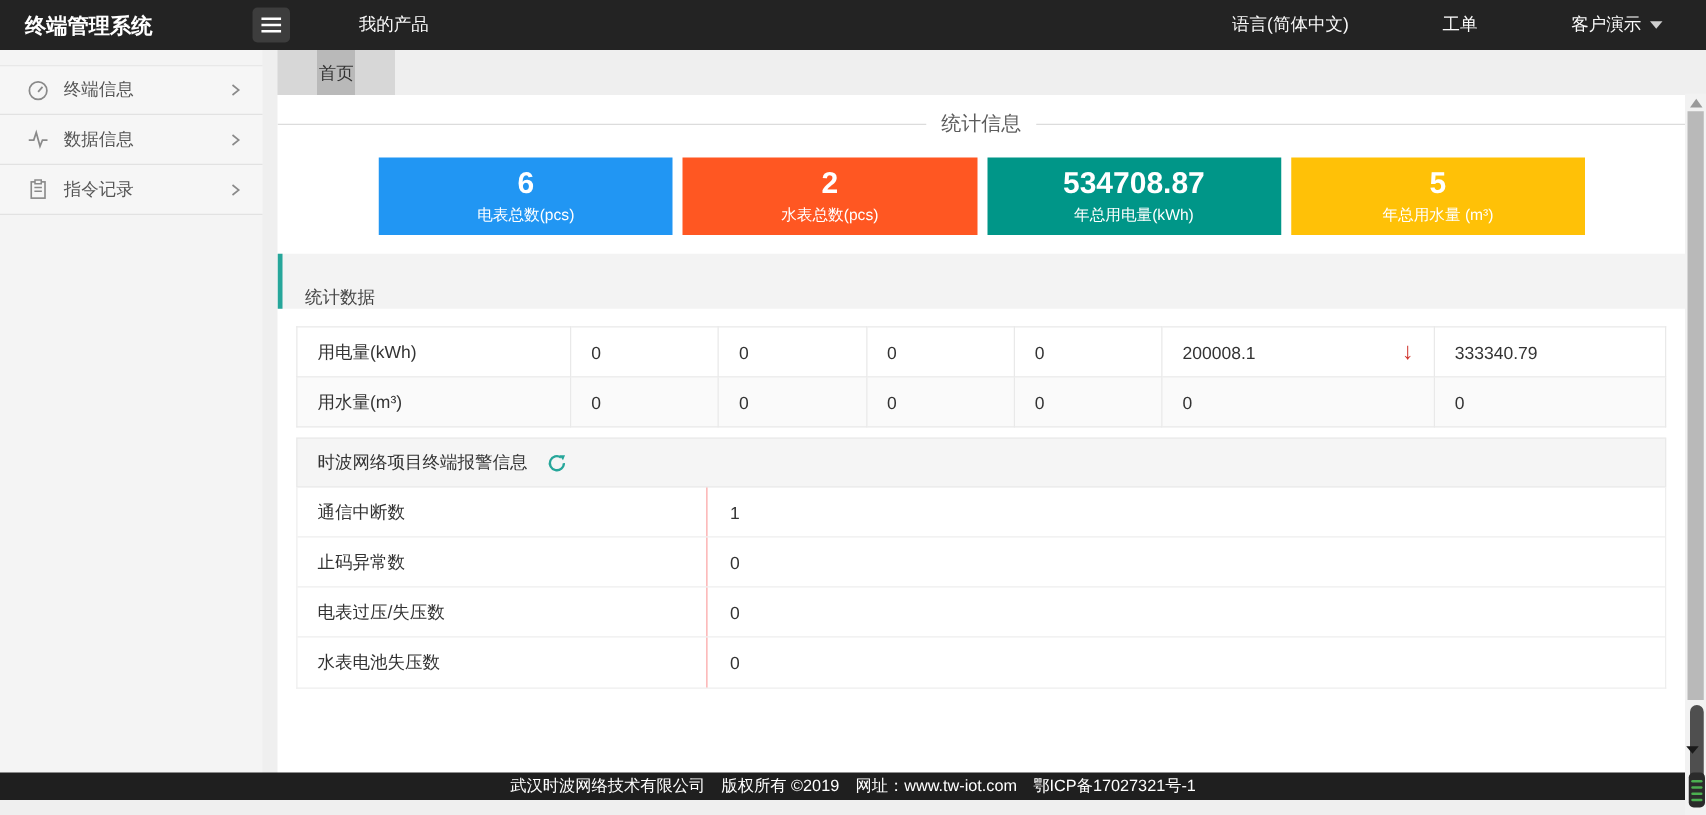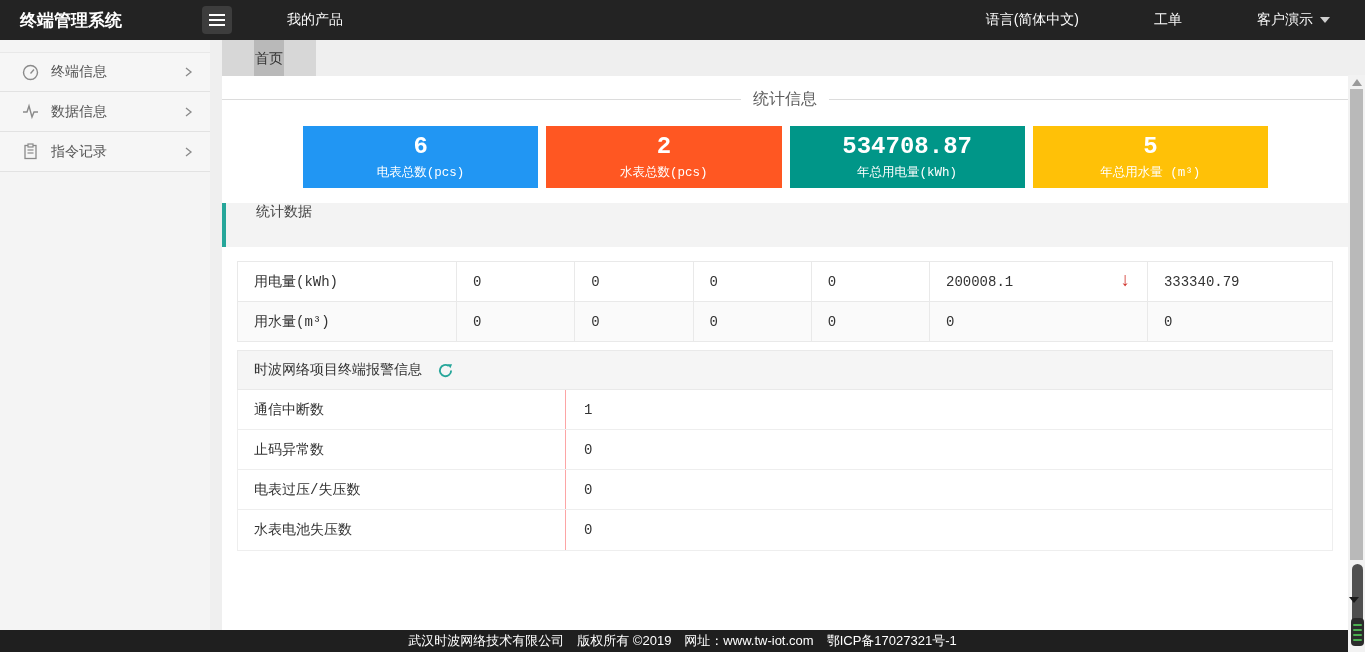--- a/index.html
+++ b/index.html
@@ -30,38 +30,38 @@
   .side-chevron { width:12px; height:12px; flex:none; }
 
   
   .tabbar { position:absolute; left:222px; top:40px; right:17px; height:36px; background:#efefef; }
   .tab { width:94px; height:36px; line-height:36px; text-align:center; font-size:14px; color:#333;
     cursor:pointer;
     background:linear-gradient(90deg,#d7d7d7 0 34%,#b9b9b9 34% 66%,#d7d7d7 66% 100%); }
 
   
   .content { position:absolute; left:222px; top:76px; right:17px; bottom:22px;
-    background:#fff; overflow:hidden;font-family:Liberation Mono, monospace; }
+    background:#fff; overflow:hidden; }
 
   .divider-title { display:flex; align-items:center; margin:13px 0 0 0; color:#5c5c5c; font-size:16px; }
   .divider-title::before, .divider-title::after { content:""; flex:1; height:1px; background:#dcdcdc; }
   .divider-title::before { margin-right:12px; }
   .divider-title::after { margin-left:12px; }
 
   .cards { display:flex; gap:8px; margin:16px 80px 0 81px; }
   .card { flex:1; height:62px; color:#fff; text-align:center; display:flex;
     flex-direction:column; justify-content:center; }
   .card-value { font-size:24px; font-weight:bold; line-height:28px; }
   .card-label { font-size:12.5px; margin-top:3px; }
   .card1 { background:#2196f3; } .card2 { background:#ff5722; }
   .card3 { background:#009688; } .card4 { background:#ffc107; }
 
   .section-band { margin-top:15px; height:44px; background:#f3f3f3;
-    border-left:4px solid #26a69a; display:flex; align-items:flex-start;
-    padding-left:30px; font-size:14px; color:#444; }
+    border-left:4px solid #26a69a; display:flex; align-items:flex-end;
+    padding-left:18px; font-size:14px; color:#444; }
 
   table.stats { border-collapse:collapse; margin:14px 15px 0 15px; width:calc(100% - 30px);
     font-size:14px; color:#333; table-layout:fixed; }
   table.stats th, table.stats td { border:1px solid #e9e9e9; height:40px;
     text-align:left; padding:0 16px; font-weight:normal; }
   table.stats th { background:#f5f5f5; }
   table.stats tr.alt td { background:#fafafa; }
   .trend-cell { display:flex; align-items:center; justify-content:space-between; }
   .trend-arrow { color:#d0342c; font-size:19px; font-weight:bold; line-height:1; }
 
@@ -69,21 +69,21 @@
     border:1px solid #e9e9e9; display:flex; align-items:center; padding-left:16px;
     font-size:14px; color:#333; }
   .refresh-icon { margin-left:16px; cursor:pointer; display:flex; align-items:center; }
   .alarm-rows { margin:0 15px; border:1px solid #eee; border-top:none; }
   .alarm-row { display:flex; height:40px; border-bottom:1px solid #eee; font-size:14px; color:#333; }
   .alarm-row:last-child { border-bottom:none; }
   .alarm-label { width:328px; border-right:1px solid #fca5a5; display:flex; align-items:center; padding-left:16px; }
   .alarm-value { flex:1; display:flex; align-items:center; padding-left:18px; }
 
   
-  .footer { position:absolute; left:0; bottom:0; width:1365px; height:22px; background:#1f1f1f;
+  .footer { position:absolute; left:0; bottom:12px; width:1365px; height:22px; background:#1f1f1f;
     color:#fff; font-size:13px; display:flex; align-items:center; justify-content:center; z-index:40; }
 
   
   .scrollbar { position:absolute; right:0; top:75px; width:17px; bottom:0;
     background:#f2f2f2; z-index:50; }
   .sb-up { width:0; height:0; border-left:5px solid transparent; border-right:5px solid transparent;
     border-bottom:7px solid #9a9a9a; margin:4px auto 0 auto; cursor:pointer; }
   .sb-thumb { position:absolute; top:14px; left:2px; width:13px; height:471px;
     background:#b9b9b9; cursor:pointer; }
   .sb-dark-pill { position:absolute; top:489px; right:2px; width:11px; height:80px;

